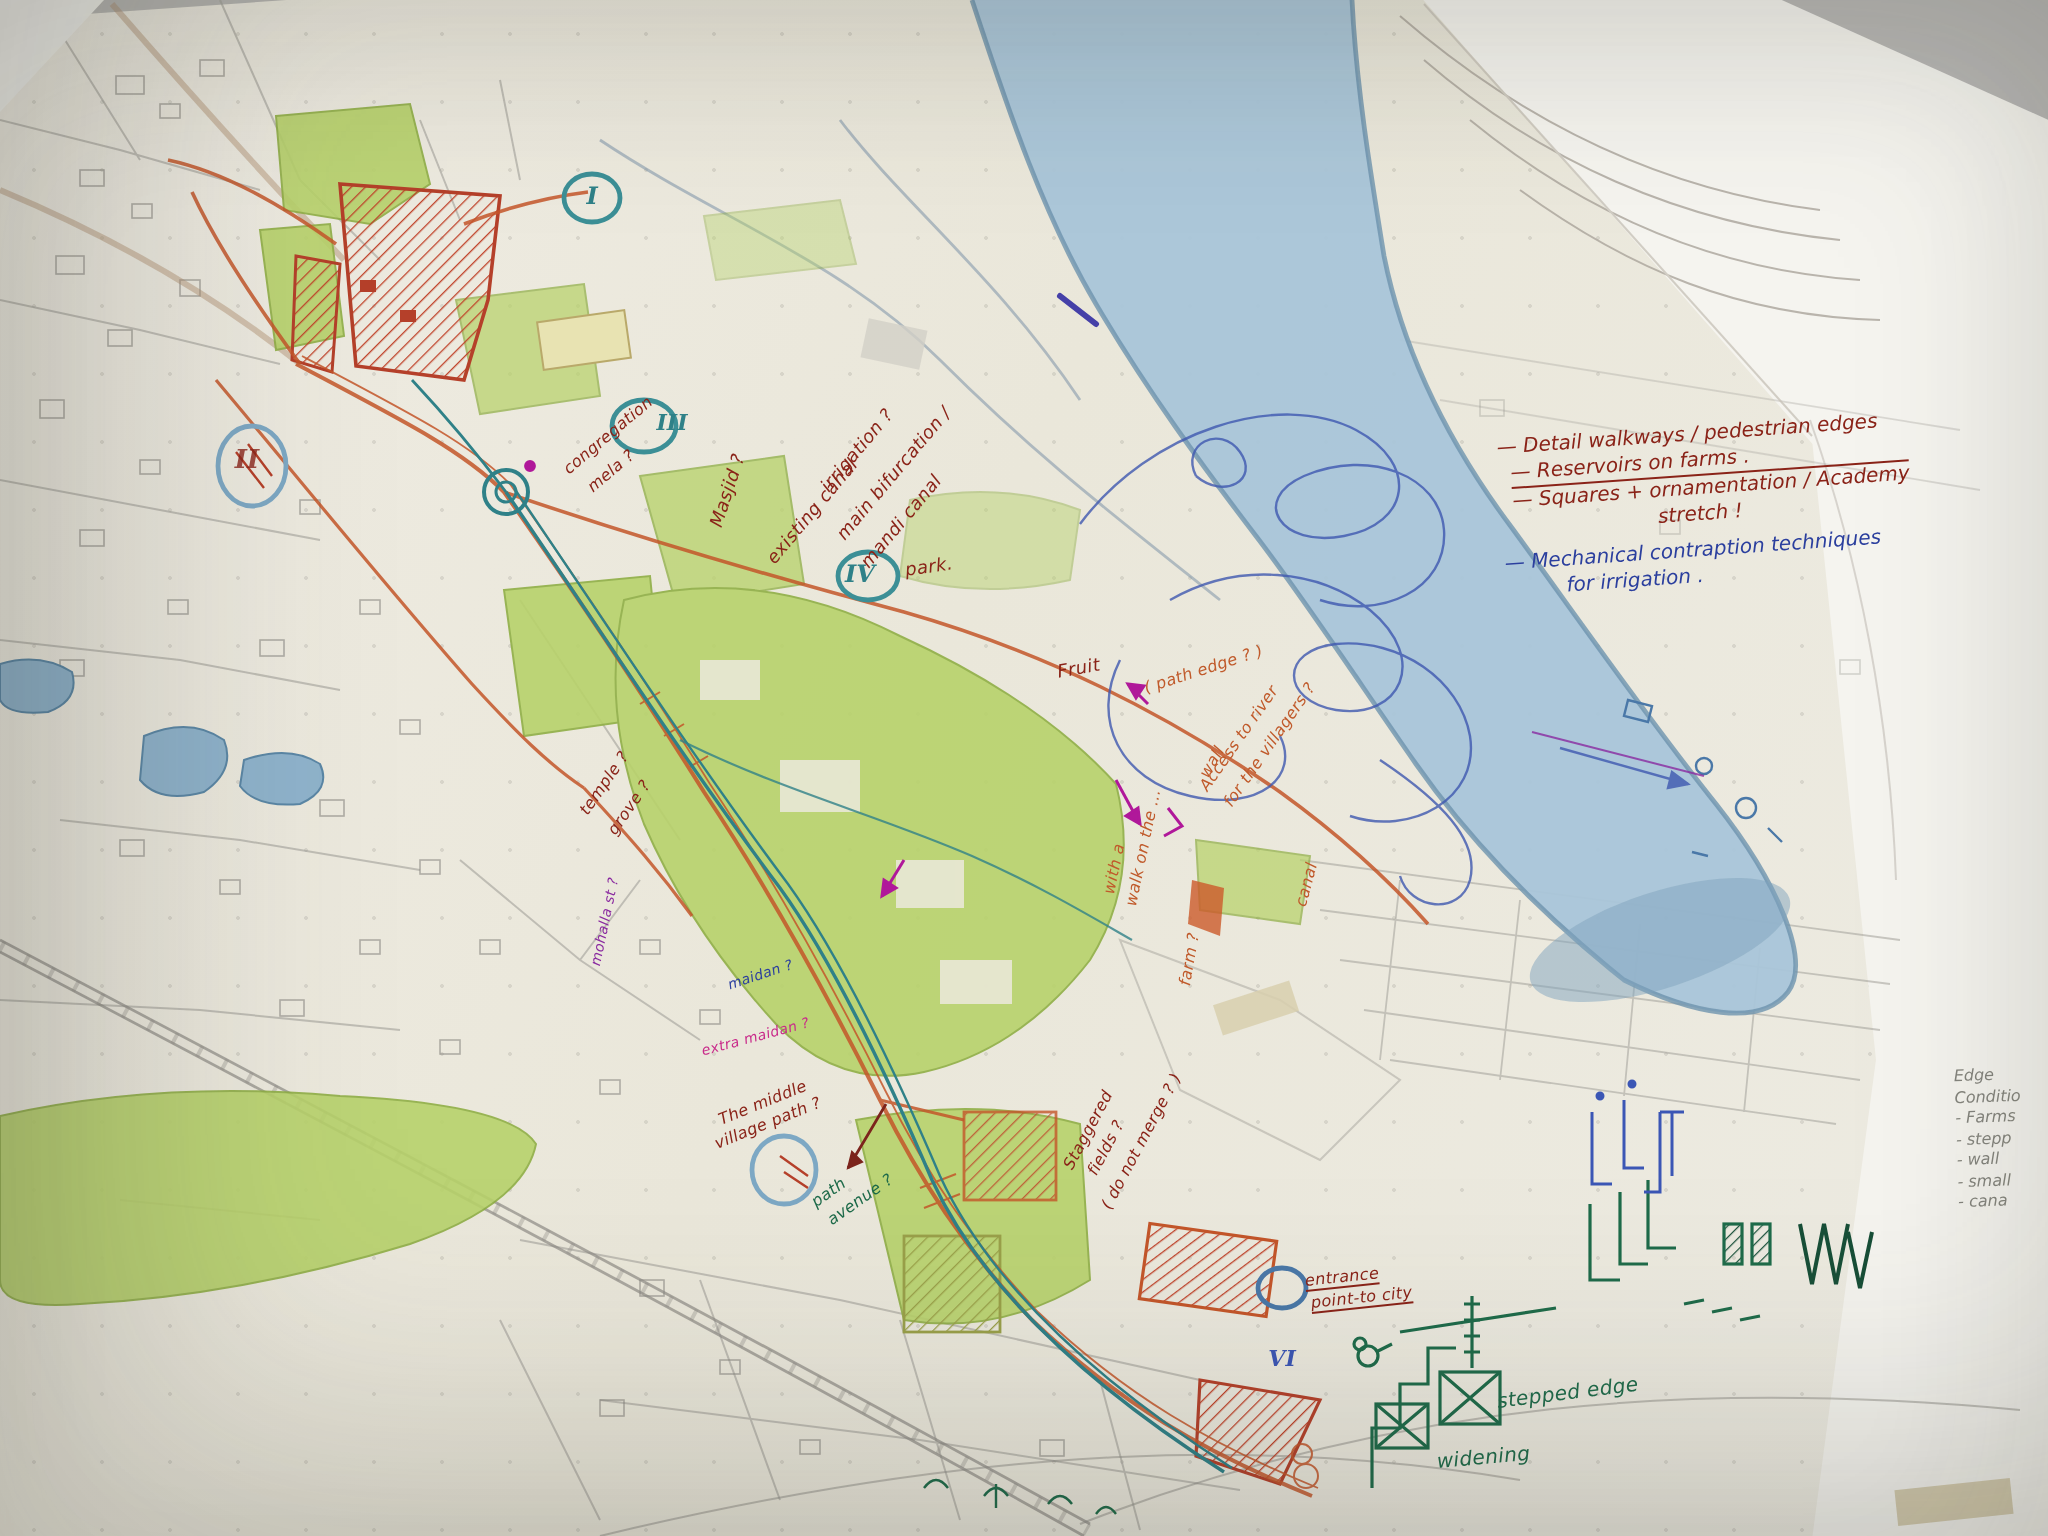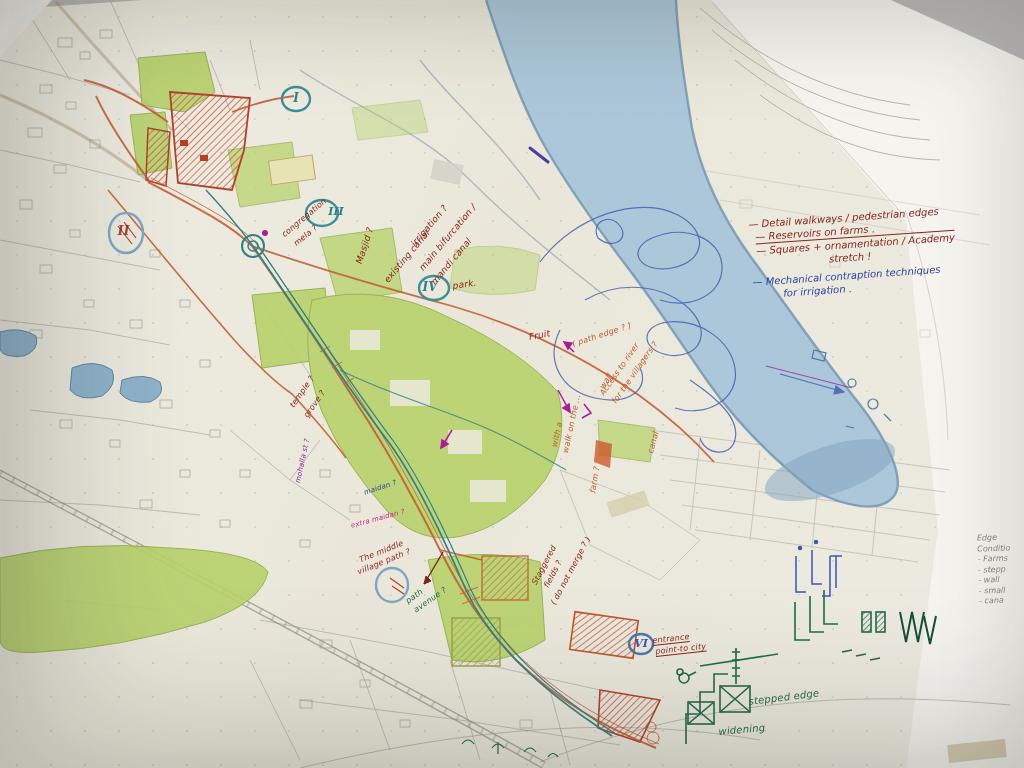--- a/index.html
+++ b/index.html
@@ -268,21 +268,21 @@
   <div>- stepp</div>
   <div>- wall</div>
   <div>- small</div>
   <div>- cana</div>
 </div>
 
 <div class="num teal" style="left:284px;top:91px;width:24px;font-size:12px">I</div>
 <div class="num red" style="left:112px;top:223px;width:23px;font-size:13px;opacity:.8">II</div>
 <div class="num teal" style="left:320px;top:205px;width:32px;font-size:11px">III</div>
 <div class="num teal" style="left:420px;top:280px;width:20px;font-size:12px">IV</div>
-<div class="num bluepen" style="left:630px;top:637px;width:22px;font-size:11px">VI</div>
+<div class="num bluepen" style="left:630px;top:673px;width:22px;font-size:11px">VI</div>
 <div class="ann red" style="left:452px;top:281px;transform:rotate(-8deg)">park.</div>
 
 <div class="ann red" style="left:354px;top:262px;transform:rotate(-72deg)">Masjid ?</div>
 <div class="ann red" style="left:382px;top:278px;transform:rotate(-50deg)">existing canal</div>
 <div class="ann red" style="left:409px;top:242px;transform:rotate(-50deg)">irrigation ?</div>
 <div class="ann red" style="left:417px;top:266px;transform:rotate(-50deg)">main bifurcation /</div>
 <div class="ann red" style="left:429px;top:280px;transform:rotate(-50deg)">mandi canal</div>
 <div class="ann red" style="left:280px;top:232px;transform:rotate(-40deg);font-size:8px">congregation</div>
 <div class="ann red" style="left:292px;top:241px;transform:rotate(-40deg);font-size:8px">mela ?</div>
 <div class="ann red" style="left:528px;top:332px;transform:rotate(-10deg)">Fruit</div>

